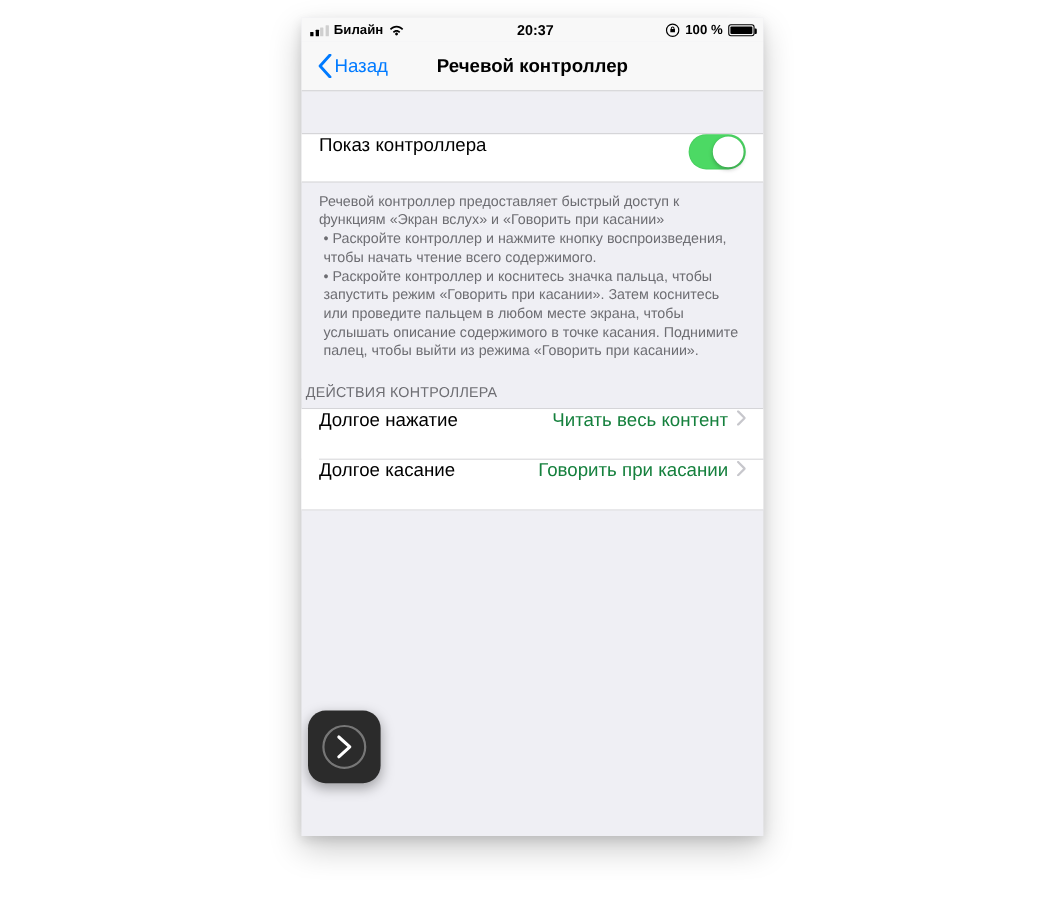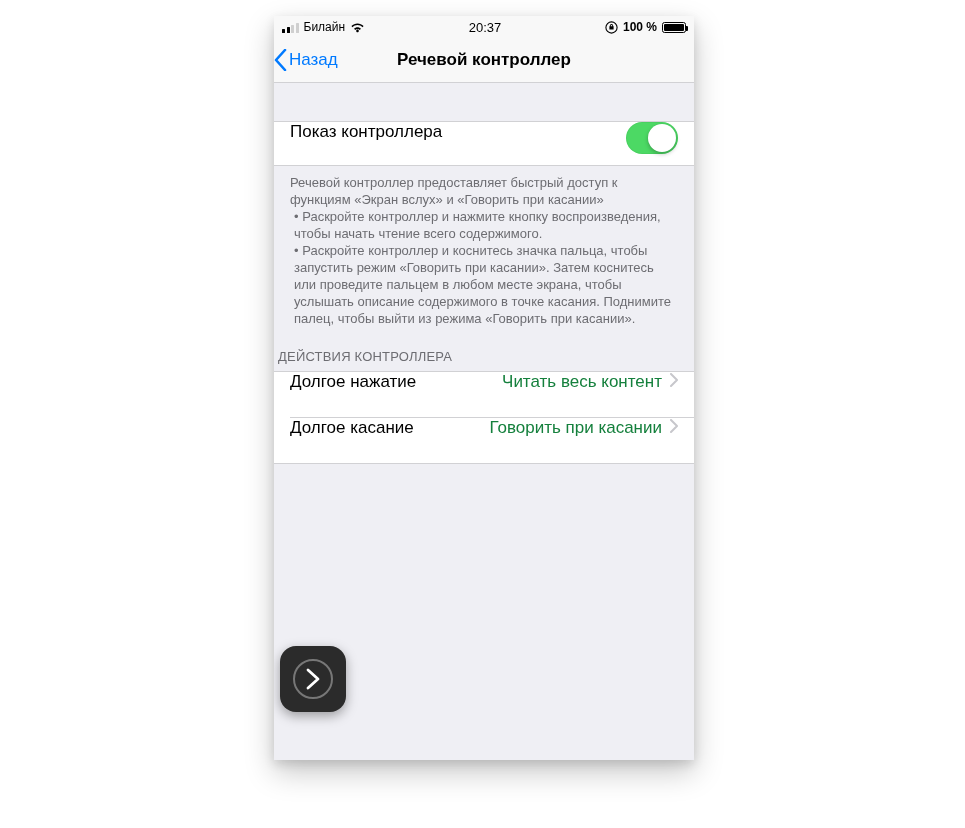--- a/index.html
+++ b/index.html
@@ -33,52 +33,52 @@
     background: #f8f8f8;
     display: flex;
     align-items: center;
     justify-content: space-between;
     padding: 0 8px;
     font-size: 12px;
     font-weight: 600;
     color: #000;
   }
   .sb-left, .sb-right { display: flex; align-items: center; gap: 5px; }
-  .sb-center { font-size: 13px; font-weight: 400; }
+  .sb-center { font-size: 13px; font-weight: 700; }
   .signal {
     display: flex; align-items: flex-end; gap: 1.5px; height: 11px;
   }
   .signal span { width: 3px; background: #cfcfcf; border-radius: 0.5px; display:block; }
   .signal span.on { background: #000; }
   .signal span:nth-child(1){height:4px;}
   .signal span:nth-child(2){height:6px;}
   .signal span:nth-child(3){height:8px;}
   .signal span:nth-child(4){height:10px;}
-  .carrier { font-size: 12px; font-weight: 400; }
+  .carrier { font-size: 12px; font-weight: 700; }
   .wifi svg, .orient svg { display:block; }
   .battery {
     width: 24px; height: 11px; border: 1px solid #000; border-radius: 2.5px; position: relative;
   }
   .battery::after {
     content:""; position:absolute; right:-3px; top:3px; width:2px; height:5px; background:#000; border-radius:0 1px 1px 0;
   }
   .battery .fill { position:absolute; left:1px; top:1px; bottom:1px; right:1px; background:#000; border-radius:1px;}
 
   
   .nav-bar {
     height: 45px;
     background: #f8f8f8;
     border-bottom: 1px solid #d1d1d4;
     position: relative;
     display: flex;
     align-items: center;
   }
   .nav-back {
     display: flex; align-items: center; gap: 2px;
-    color: #007aff; font-size: 17px; padding-left: 0;
+    color: #007aff; font-size: 17px; padding-left: 15px;
     cursor: pointer;
   }
   .nav-back svg { display:block; }
   .nav-title {
     position: absolute; left: 0; right: 0; text-align: center;
     font-size: 17px; font-weight: 600; color: #000;
     pointer-events: none;
   }
 
   

